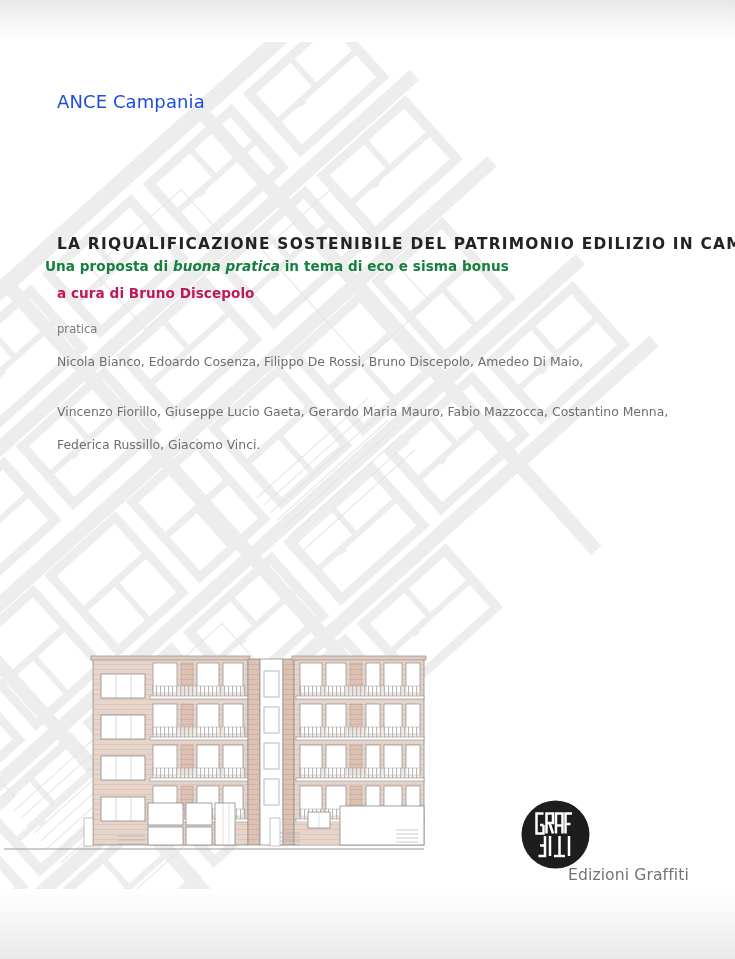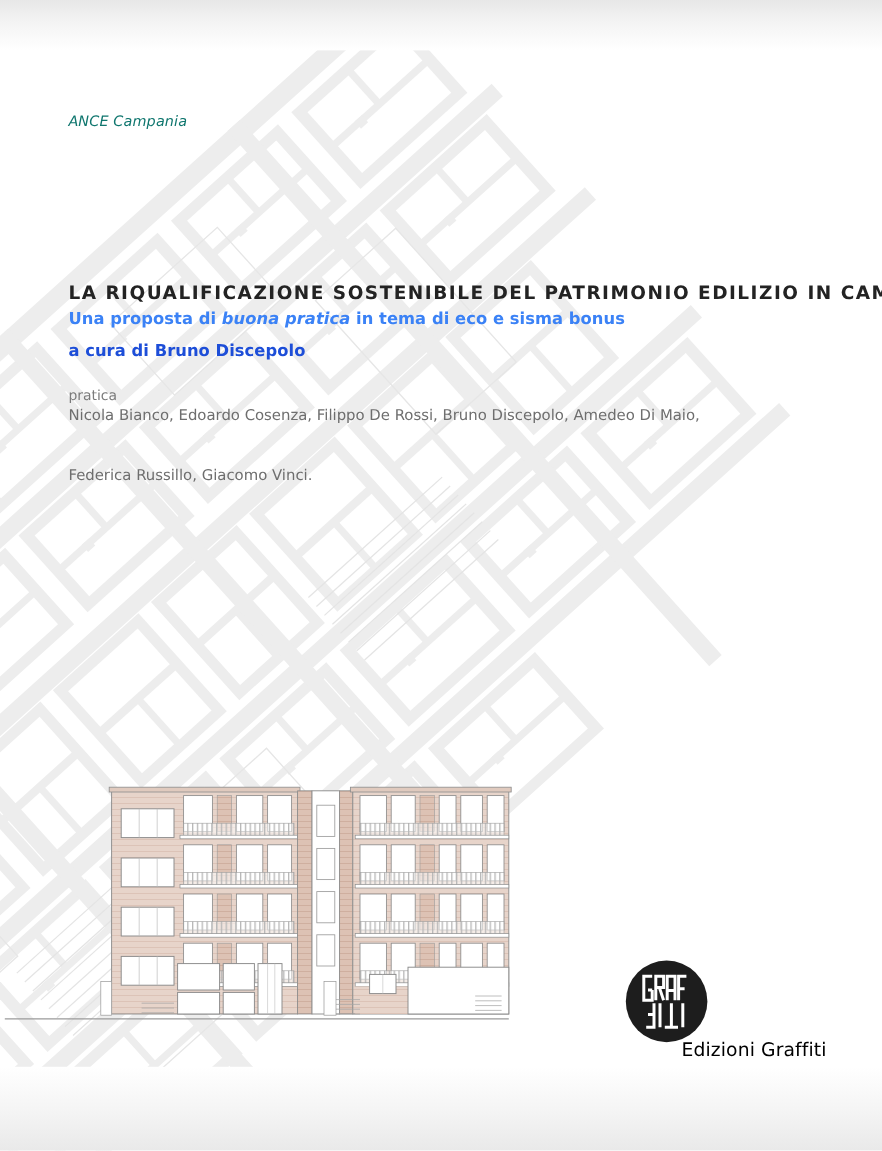--- a/index.html
+++ b/index.html
@@ -49,71 +49,70 @@
   .text-layer {
     position: absolute;
     left: 0; top: 0;
     width: 735px; height: 959px;
     z-index: 5;
   }
 
   .assoc {
     position: absolute;
     left: 57px; top: 91px;
-    font-size: 12px;
+    font-size: 18px;
     line-height: 21px;
-    color: #0f766e;
+    color: #1d4ed8;
     letter-spacing: 0.1px;
     white-space: nowrap;
-    font-style: italic;
   }
   .assoc div { white-space: nowrap; }
 
   .title {
     position: absolute;
     left: 57px; top: 235px;
     font-size: 15.4px;
     font-weight: bold;
     color: #232323;
     letter-spacing: 1.25px;
     white-space: nowrap;
   }
   .subtitle {
     position: absolute;
-    left: 57px; top: 258px;
+    left: 45px; top: 258px;
     font-size: 13.6px;
     font-weight: bold;
-    color: #3b82f6;
+    color: #15803d;
     letter-spacing: 0.05px;
     white-space: nowrap;
   }
   .subtitle i { font-style: italic; }
 
   .curator {
     position: absolute;
     left: 57px; top: 285px;
     font-size: 13.6px;
     font-weight: bold;
-    color: #1d4ed8;
+    color: #be185d;
     letter-spacing: 0.05px;
     white-space: nowrap;
   }
 
   .credits {
     position: absolute;
     left: 57px;
     color: #6e6e6e;
     font-size: 12.4px;
     line-height: 16.6px;
   }
   .credits .lbl {
     font-size: 11.6px;
     color: #7a7a7a;
   }
-  .credits .nm { white-space: nowrap; }
+  .credits .nm { white-space: nowrap; margin-top: 16px; }
 
   #editors-block { top: 321px; }
   #contributors-block { top: 388px; }
 
   
   .building {
     position: absolute;
     left: 0; top: 0;
     width: 735px; height: 959px;
     z-index: 3;
@@ -128,21 +127,21 @@
   }
   .logo-mark {
     position: relative;
     width: 69px; height: 69px;
   }
   .logo-caption {
     position: absolute;
     left: 47px;
     top: 66px;
     font-size: 15.6px;
-    color: #000000;
+    color: #737373;
     white-space: nowrap;
     letter-spacing: 0.1px;
   }
 </style>
 </head>
 <body>
 
 <div id="page">
 
   <svg class="watermark" viewBox="0 0 735 959" xmlns="http://www.w3.org/2000/svg">
@@ -420,20 +419,21 @@
     <div class="subtitle"><span>Una proposta di </span><i>buona pratica</i><span> in tema di eco e sisma bonus</span></div>
 
     <div class="curator">a cura di Bruno Discepolo</div>
 
     <div class="credits" id="editors-block">
       <div class="lbl">pratica</div>
       <div class="nm">Nicola Bianco, Edoardo Cosenza, Filippo De Rossi, Bruno Discepolo, Amedeo Di Maio,</div>
     </div>
 
     <div class="credits" id="contributors-block">
+      <div class="nm">Vincenzo Fiorillo, Giuseppe Lucio Gaeta, Gerardo Maria Mauro, Fabio Mazzocca, Costantino Menna,</div>
       <div class="nm">Federica Russillo, Giacomo Vinci.</div>
     </div>
 
     <div class="logo-wrap">
       <div class="logo-mark">
         <svg width="69" height="69" viewBox="0 0 69 69" xmlns="http://www.w3.org/2000/svg">
           <circle cx="34.5" cy="34.5" r="34" fill="#1d1d1d"></circle>
 
           <g fill="none" stroke="#ffffff" stroke-width="2.5" stroke-linecap="butt">
 

